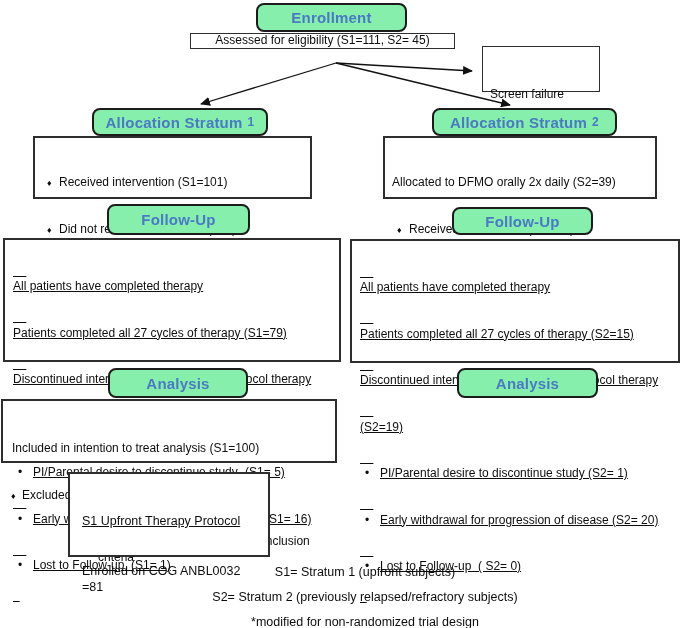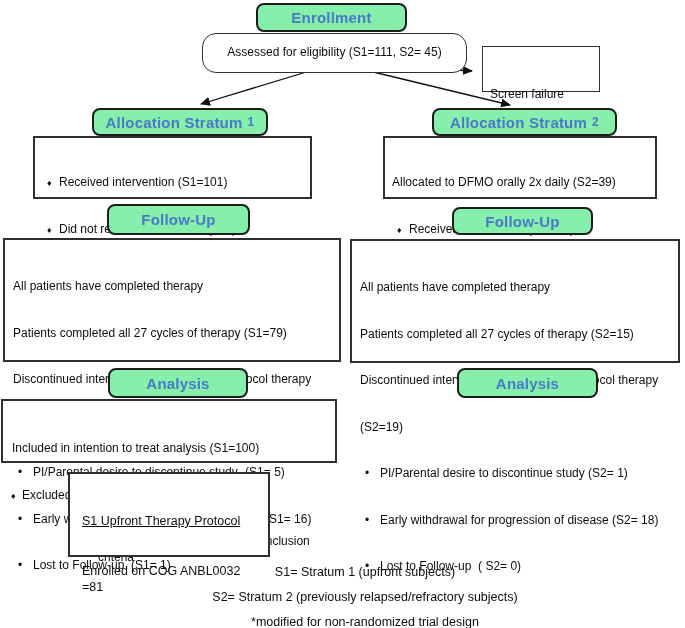--- a/index.html
+++ b/index.html
@@ -40,21 +40,21 @@
   .li{position:relative;}
   .li.diamond::before{content:"\2666";position:absolute;font-size:9px;top:1px;}
   .li.round::before{content:"\2022";position:absolute;font-size:12px;}
 
   
   .alloc{padding:6px 4px 0 7px;}
   .alloc .li{padding-left:17px;}
   .alloc .li.diamond::before{left:5px;}
 
   
-  .fu{padding:8px 10px 0 8px;}
+  .fu{padding:8px 10px 0 8px;text-decoration:underline;}
   .fu .li.round{padding-left:20px;}
   .fu .li.round::before{left:5px;}
 
   
   .ana1{padding:9px 4px 0 9px;}
   .ana1 .li.diamond{padding-left:10px;}
   .ana1 .li.diamond::before{left:-1px;}
   .ana1 .li.sub{padding-left:86px;}
   .ana1 .li.sub::before{left:65px;}
   .ana2{padding:10px 4px 0 14px;}
@@ -80,21 +80,21 @@
     </defs>
     <line x1="336" y1="63" x2="472" y2="71" stroke="#111111" stroke-width="1.3" marker-end="url(#ah)"></line>
     <line x1="336" y1="63" x2="201" y2="104" stroke="#111111" stroke-width="1.3" marker-end="url(#ah)"></line>
     <line x1="336" y1="63" x2="510" y2="105" stroke="#111111" stroke-width="1.3" marker-end="url(#ah)"></line>
   </svg>
 
   <div class="hdr" style="left:256px;top:3px;width:151px;height:29px;">
     <span>Enrollment</span>
   </div>
 
-  <div class="box thin center-text" style="left:202px;top:33px;width:265px;height:40px;border-radius:14px;">
+  <div class="box thin center-text" style="left:190px;top:33px;width:265px;height:16px;">
     <span>Assessed for eligibility (S1=111, S2= 45)</span>
   </div>
 
   <div class="box thin" style="left:482px;top:46px;width:118px;height:46px;padding:5px 2px 0 7px;line-height:17px;">
     <div class="ln">Screen failure</div>
     <div class="ln">(S1=10, S2= 6)</div>
   </div>
 
   <div class="hdr" style="left:92px;top:108px;width:176px;height:28px;">
     <span>Allocation Stratum</span>
@@ -152,21 +152,21 @@
   <div class="hdr" style="left:452px;top:207px;width:141px;height:28px;">
     <span>Follow-Up</span>
   </div>
 
   <div class="box fu" style="left:350px;top:239px;width:330px;height:124px;">
     <div class="ln">All patients have completed therapy</div>
     <div class="ln">Patients completed all 27 cycles of therapy (S2=15)</div>
     <div class="ln">Discontinued intervention before end of protocol therapy</div>
     <div class="ln">(S2=19)</div>
     <div class="li round">PI/Parental desire to discontinue study (S2= 1)</div>
-    <div class="li round">Early withdrawal for progression of disease (S2= 18)</div>
+    <div class="li round">Early withdrawal for progression of disease (S2= 20)</div>
     <div class="li round">Lost to Follow-up  ( S2= 0)</div>
   </div>
 
   <div class="hdr" style="left:457px;top:368px;width:141px;height:30px;">
     <span>Analysis</span>
   </div>
 
 
   <div class="footnote" style="top:565px;">S1= Stratum 1 (upfront subjects)</div>
   <div class="footnote" style="top:590px;">S2= Stratum 2 (previously relapsed/refractory subjects)</div>

